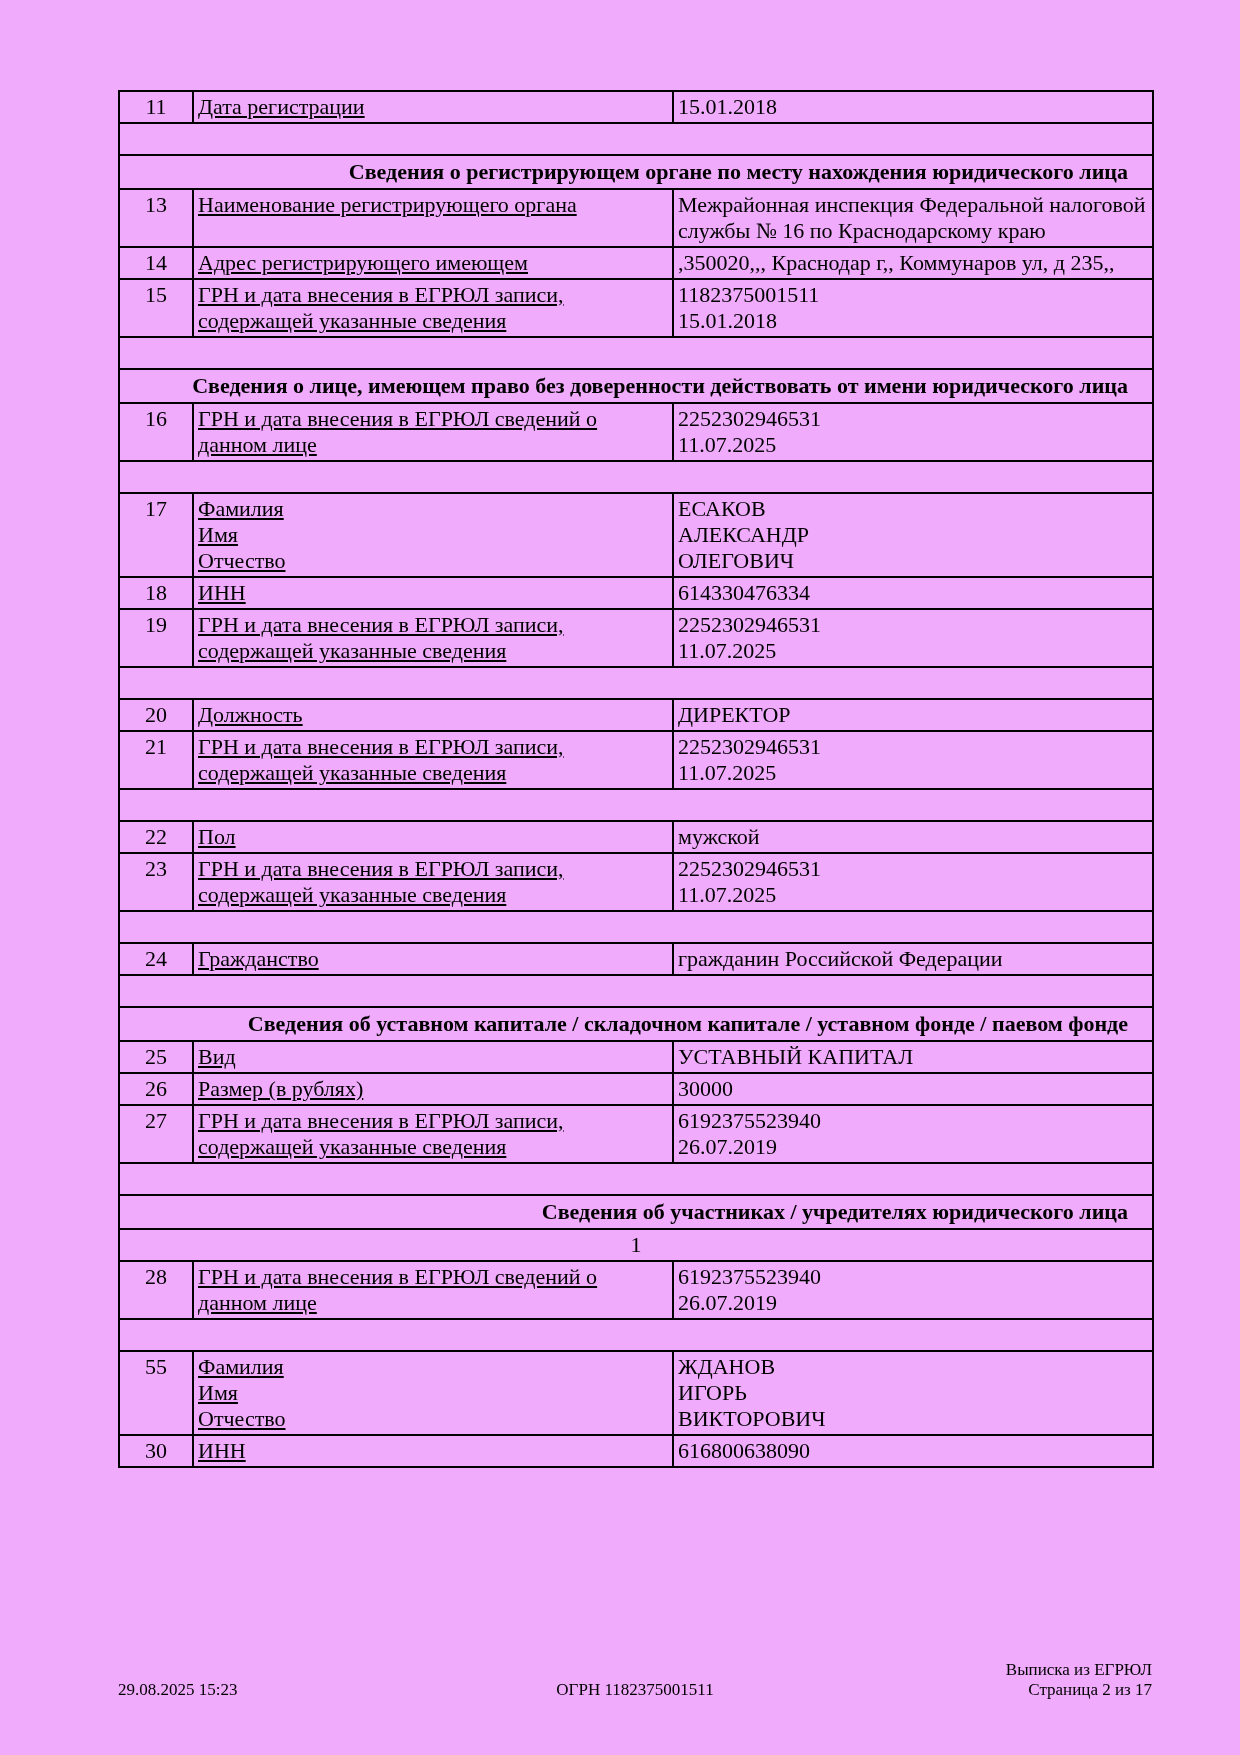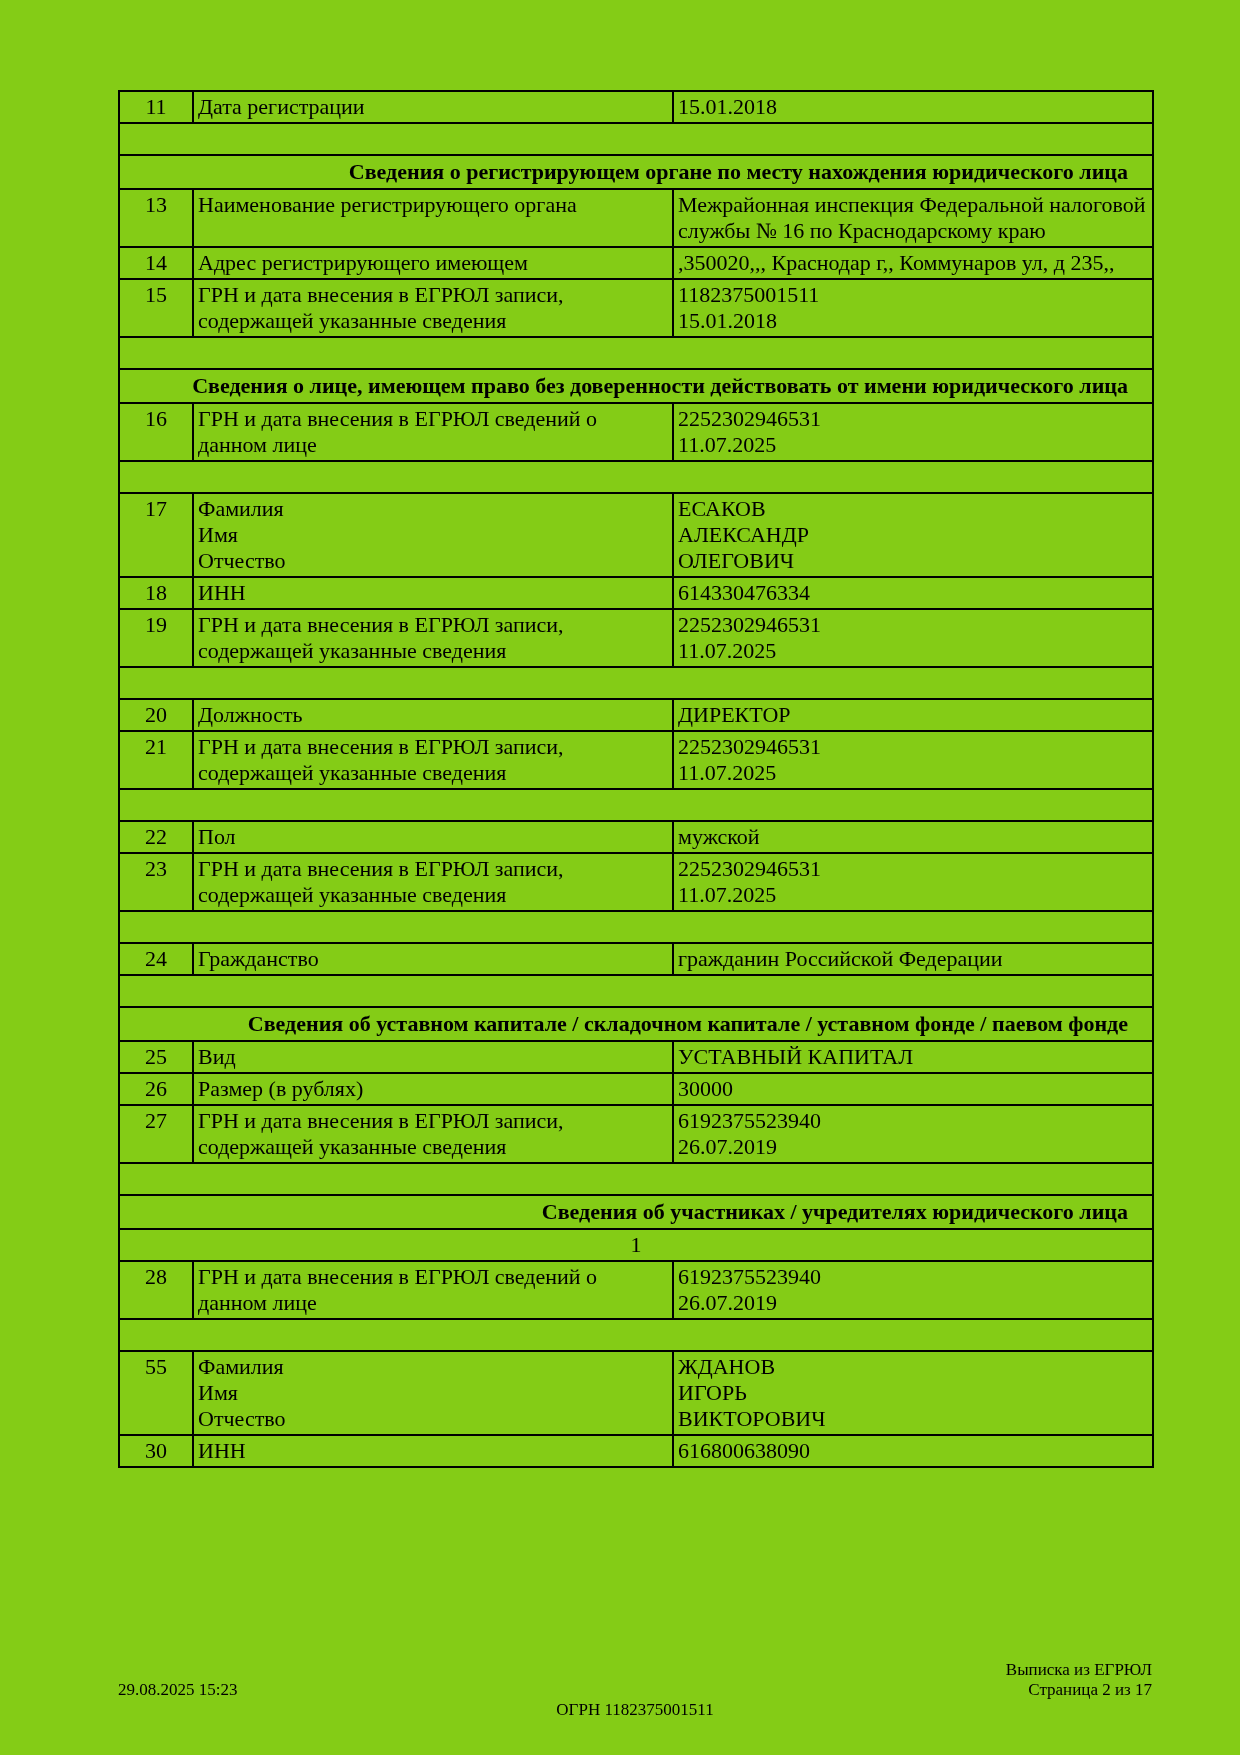--- a/index.html
+++ b/index.html
@@ -10,21 +10,21 @@
   body {
     width: 1240px;
     height: 1755px;
     position: relative;
     font-family: "Liberation Serif", "DejaVu Serif", serif;
     color: #000000;
   }
   .page {
     position: absolute;
     inset: 0;
-    background: #84cc16;
+    background: #f0abfc;
   }
   table.registry {
     position: absolute;
     left: 118px;
     top: 90px;
     width: 1034px;
     border-collapse: collapse;
     table-layout: fixed;
     font-size: 22px;
     line-height: 26px;
@@ -35,21 +35,21 @@
   table.registry td {
     border: 2px solid #000000;
     vertical-align: top;
     padding: 2px 4px;
     overflow: hidden;
   }
   td.num {
     text-align: center;
     padding: 2px 0;
   }
-  td.label { padding-left: 5px; white-space: pre-line; }
+  td.label { padding-left: 5px; white-space: pre-line; text-decoration: underline; }
   td.value { padding-left: 5px; white-space: pre-line; margin-top: 28px; }
   tr.row-section td {
     font-weight: bold;
     text-align: right;
     padding: 3px 24px;
   }
   tr.row-subsection td {
     text-align: center;
     padding: 2px 4px;
   }
@@ -71,21 +71,20 @@
   .footer-line2 {
     display: flex;
     justify-content: space-between;
     align-items: baseline;
   }
   .footer-line2 .f-center {
     position: absolute;
     left: 0;
     right: 0;
     text-align: center;
-    margin-top: 20px;
   }
   .footer-line2 { position: relative; }
   .f-left, .f-right { position: relative; z-index: 1; background: transparent; }
 </style>
 </head>
 <body>
 
 <div class="page">
 
   <table class="registry">

